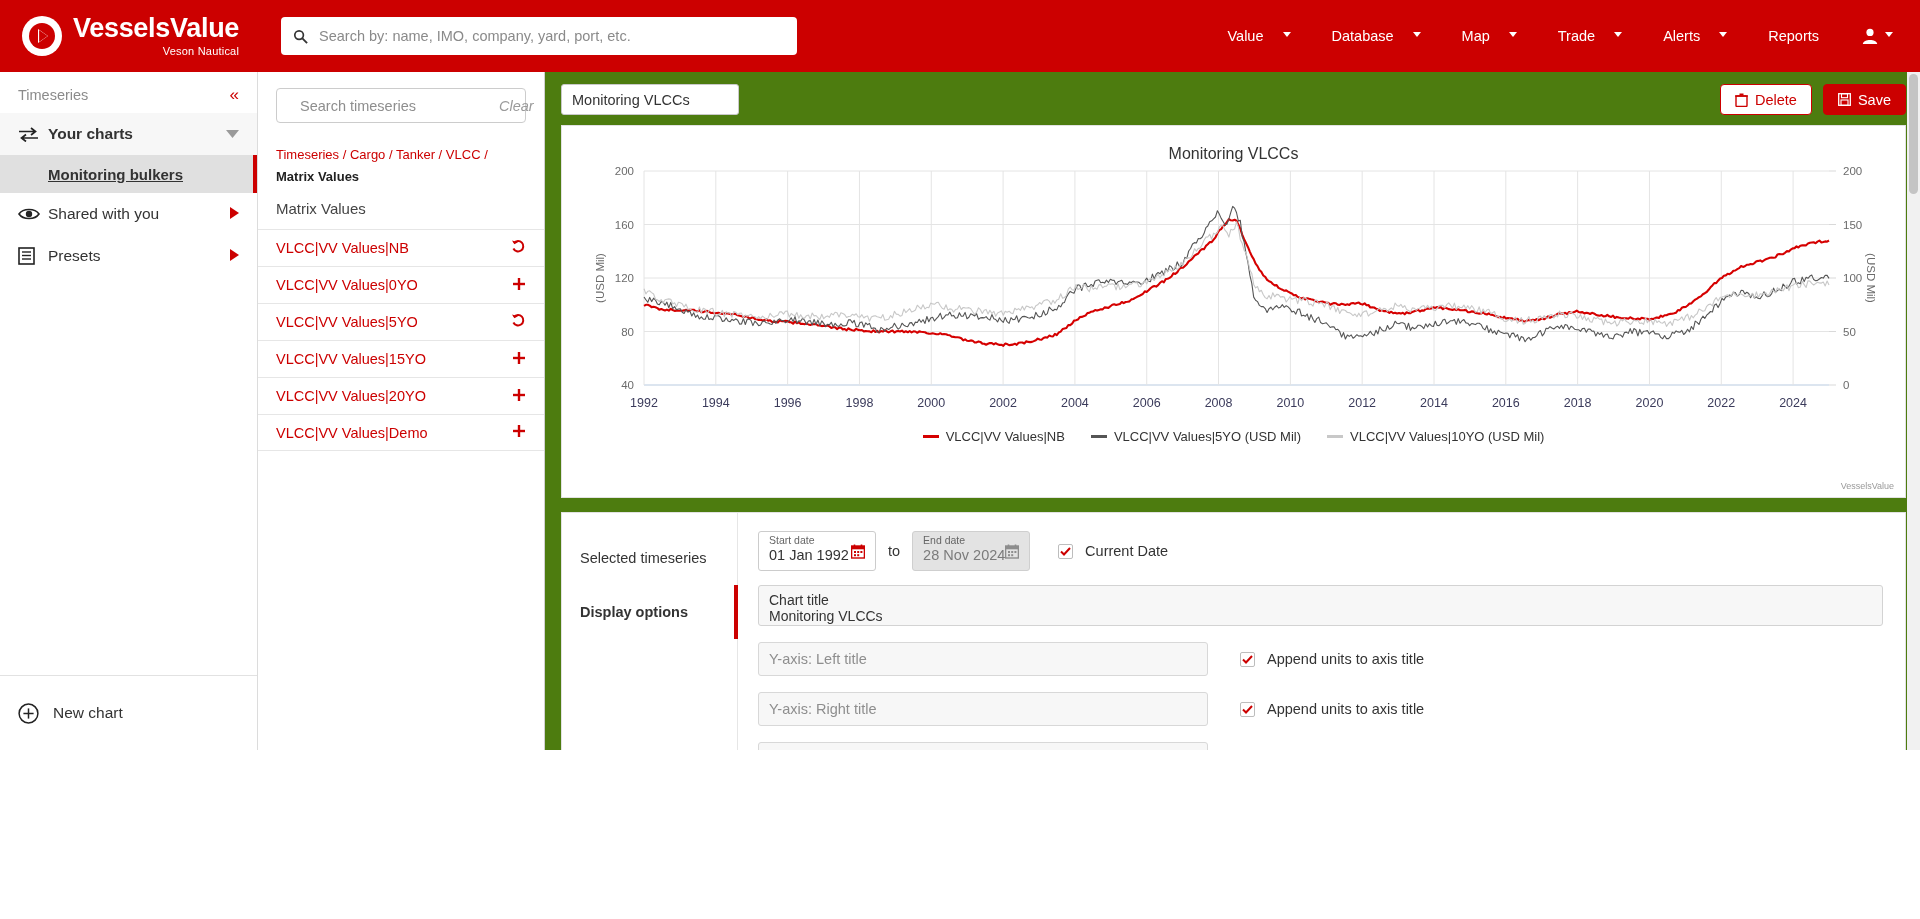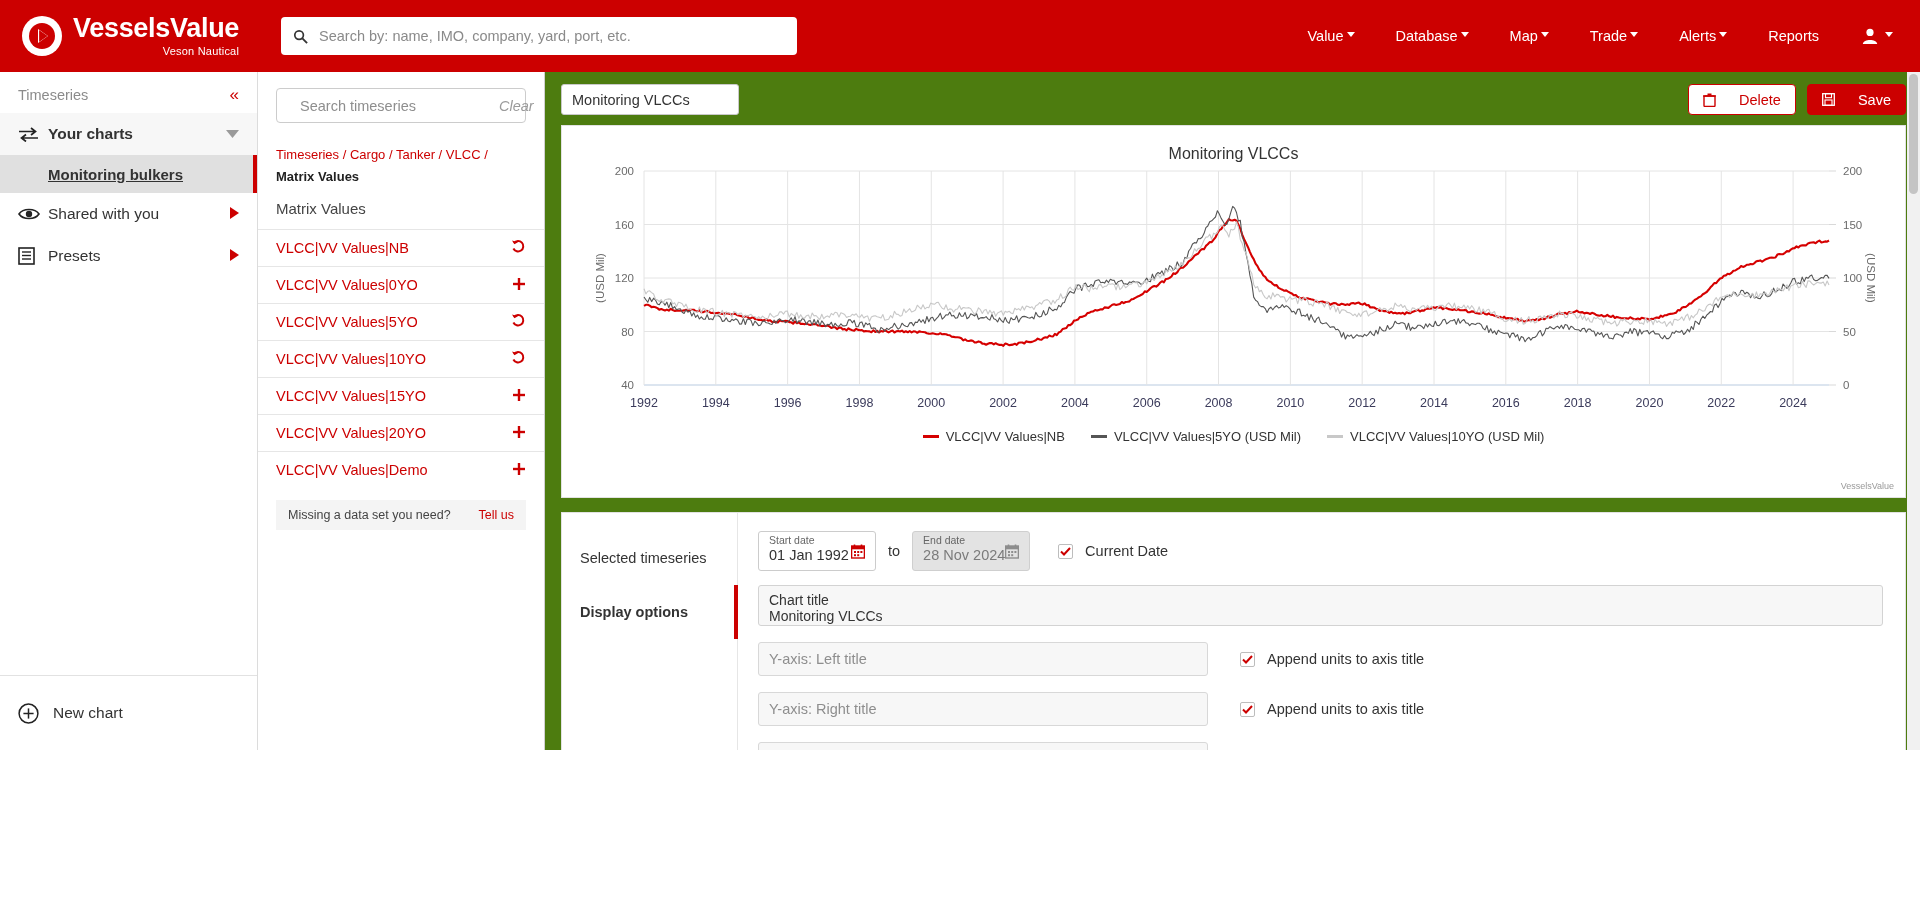--- a/index.html
+++ b/index.html
@@ -33,21 +33,21 @@
   .searchwrap svg{ flex:0 0 auto; }
   .search-input{
     border:0; outline:0; width:100%; height:100%; margin-left:9px;
     font-family:"Liberation Sans", sans-serif; font-size:14.5px; color:#555;
     background:transparent;
   }
   .search-input::placeholder{ color:#8a8a8a; }
   .topnav{ margin-left:auto; display:flex; align-items:center; margin-right:26px; }
   .navitem{
     color:#fff; font-size:14.5px; padding:8px 10px; margin:0 10px; cursor:pointer;
-    display:flex; align-items:center; gap:3px; white-space:nowrap;
+    display:flex; align-items:center; gap:19px; white-space:nowrap;
   }
   .caret{ display:inline-block; width:9px; height:9px; position:relative; }
   .caret:after{
     content:""; position:absolute; left:0; top:0;
     border-left:4.5px solid transparent; border-right:4.5px solid transparent;
     border-top:5px solid #fff;
   }
   .user-btn{ color:#fff; display:flex; align-items:center; gap:6px; margin-left:22px; cursor:pointer;}
 
   
@@ -124,21 +124,21 @@
   
   .content{ flex:1; background:#4d7c0f; padding:12px 14px 0 16px; overflow:hidden; position:relative;}
   .content-head{ display:flex; align-items:center; }
   .title-input{
     width:178px; height:31px; border:1px solid #c9c9c9; border-radius:3px;
     padding:0 10px; font-size:14.5px; font-family:"Liberation Sans", sans-serif;
     color:#333; background:#fff; outline:none;
   }
   .head-btns{ margin-left:auto; display:flex; gap:11px; }
   .btn{
-    height:31px; border-radius:4px; display:flex; align-items:center; gap:23px;
+    height:31px; border-radius:4px; display:flex; align-items:center; gap:7px;
     padding:0 14px; font-size:14.5px; cursor:pointer; border:1px solid #cc0000;
   }
   .btn-outline{ background:#fff; color:#cc0000; }
   .btn-solid{ background:#cc0000; color:#fff; }
 
   
   .chart-card{
     margin-top:10px; background:#fff; border:1px solid #e2e2e2; height:373px;
     position:relative;
   }
@@ -379,29 +379,20 @@
     <div class="ts-item">
       <span>VLCC|VV Values|5YO</span>
       <span class="ts-act">
         <svg width="15" height="15" viewBox="0 0 15 15">
             <path d="M3 4 A5.2 5.2 0 1 1 2.4 9.5" fill="none" stroke="#cc0000" stroke-width="2"></path>
             <path d="M1 1.5 L3.4 5.2 L7 3.2 Z" fill="#cc0000"></path>
           </svg>
       </span>
     </div>
     <div class="ts-item">
-      <span>VLCC|VV Values|10YO</span>
-      <span class="ts-act">
-        <svg width="15" height="15" viewBox="0 0 15 15">
-            <path d="M3 4 A5.2 5.2 0 1 1 2.4 9.5" fill="none" stroke="#cc0000" stroke-width="2"></path>
-            <path d="M1 1.5 L3.4 5.2 L7 3.2 Z" fill="#cc0000"></path>
-          </svg>
-      </span>
-    </div>
-    <div class="ts-item">
       <span>VLCC|VV Values|15YO</span>
       <span class="ts-act">
         <svg width="14" height="14" viewBox="0 0 14 14">
             <line x1="7" y1="1" x2="7" y2="13" stroke="#cc0000" stroke-width="2.4"></line>
             <line x1="1" y1="7" x2="13" y2="7" stroke="#cc0000" stroke-width="2.4"></line>
           </svg>
       </span>
     </div>
     <div class="ts-item">
       <span>VLCC|VV Values|20YO</span>
@@ -415,24 +406,20 @@
     <div class="ts-item">
       <span>VLCC|VV Values|Demo</span>
       <span class="ts-act">
         <svg width="14" height="14" viewBox="0 0 14 14">
             <line x1="7" y1="1" x2="7" y2="13" stroke="#cc0000" stroke-width="2.4"></line>
             <line x1="1" y1="7" x2="13" y2="7" stroke="#cc0000" stroke-width="2.4"></line>
           </svg>
       </span>
     </div>
 
-    <div class="ts-missing">
-      <span>Missing a data set you need?</span>
-      <span class="tell">Tell us</span>
-    </div>
   </div>
 
   <div class="content">
     <div class="content-head">
       <input class="title-input" value="Monitoring VLCCs" style="">
       <div class="head-btns">
         <div class="btn btn-outline">
           <svg width="13" height="14" viewBox="0 0 13 14">
             <rect x="1" y="3" width="11" height="10.5" rx="1" fill="none" stroke="#cc0000" stroke-width="1.4"></rect>
             <line x1="0" y1="3" x2="13" y2="3" stroke="#cc0000" stroke-width="1.5"></line>

